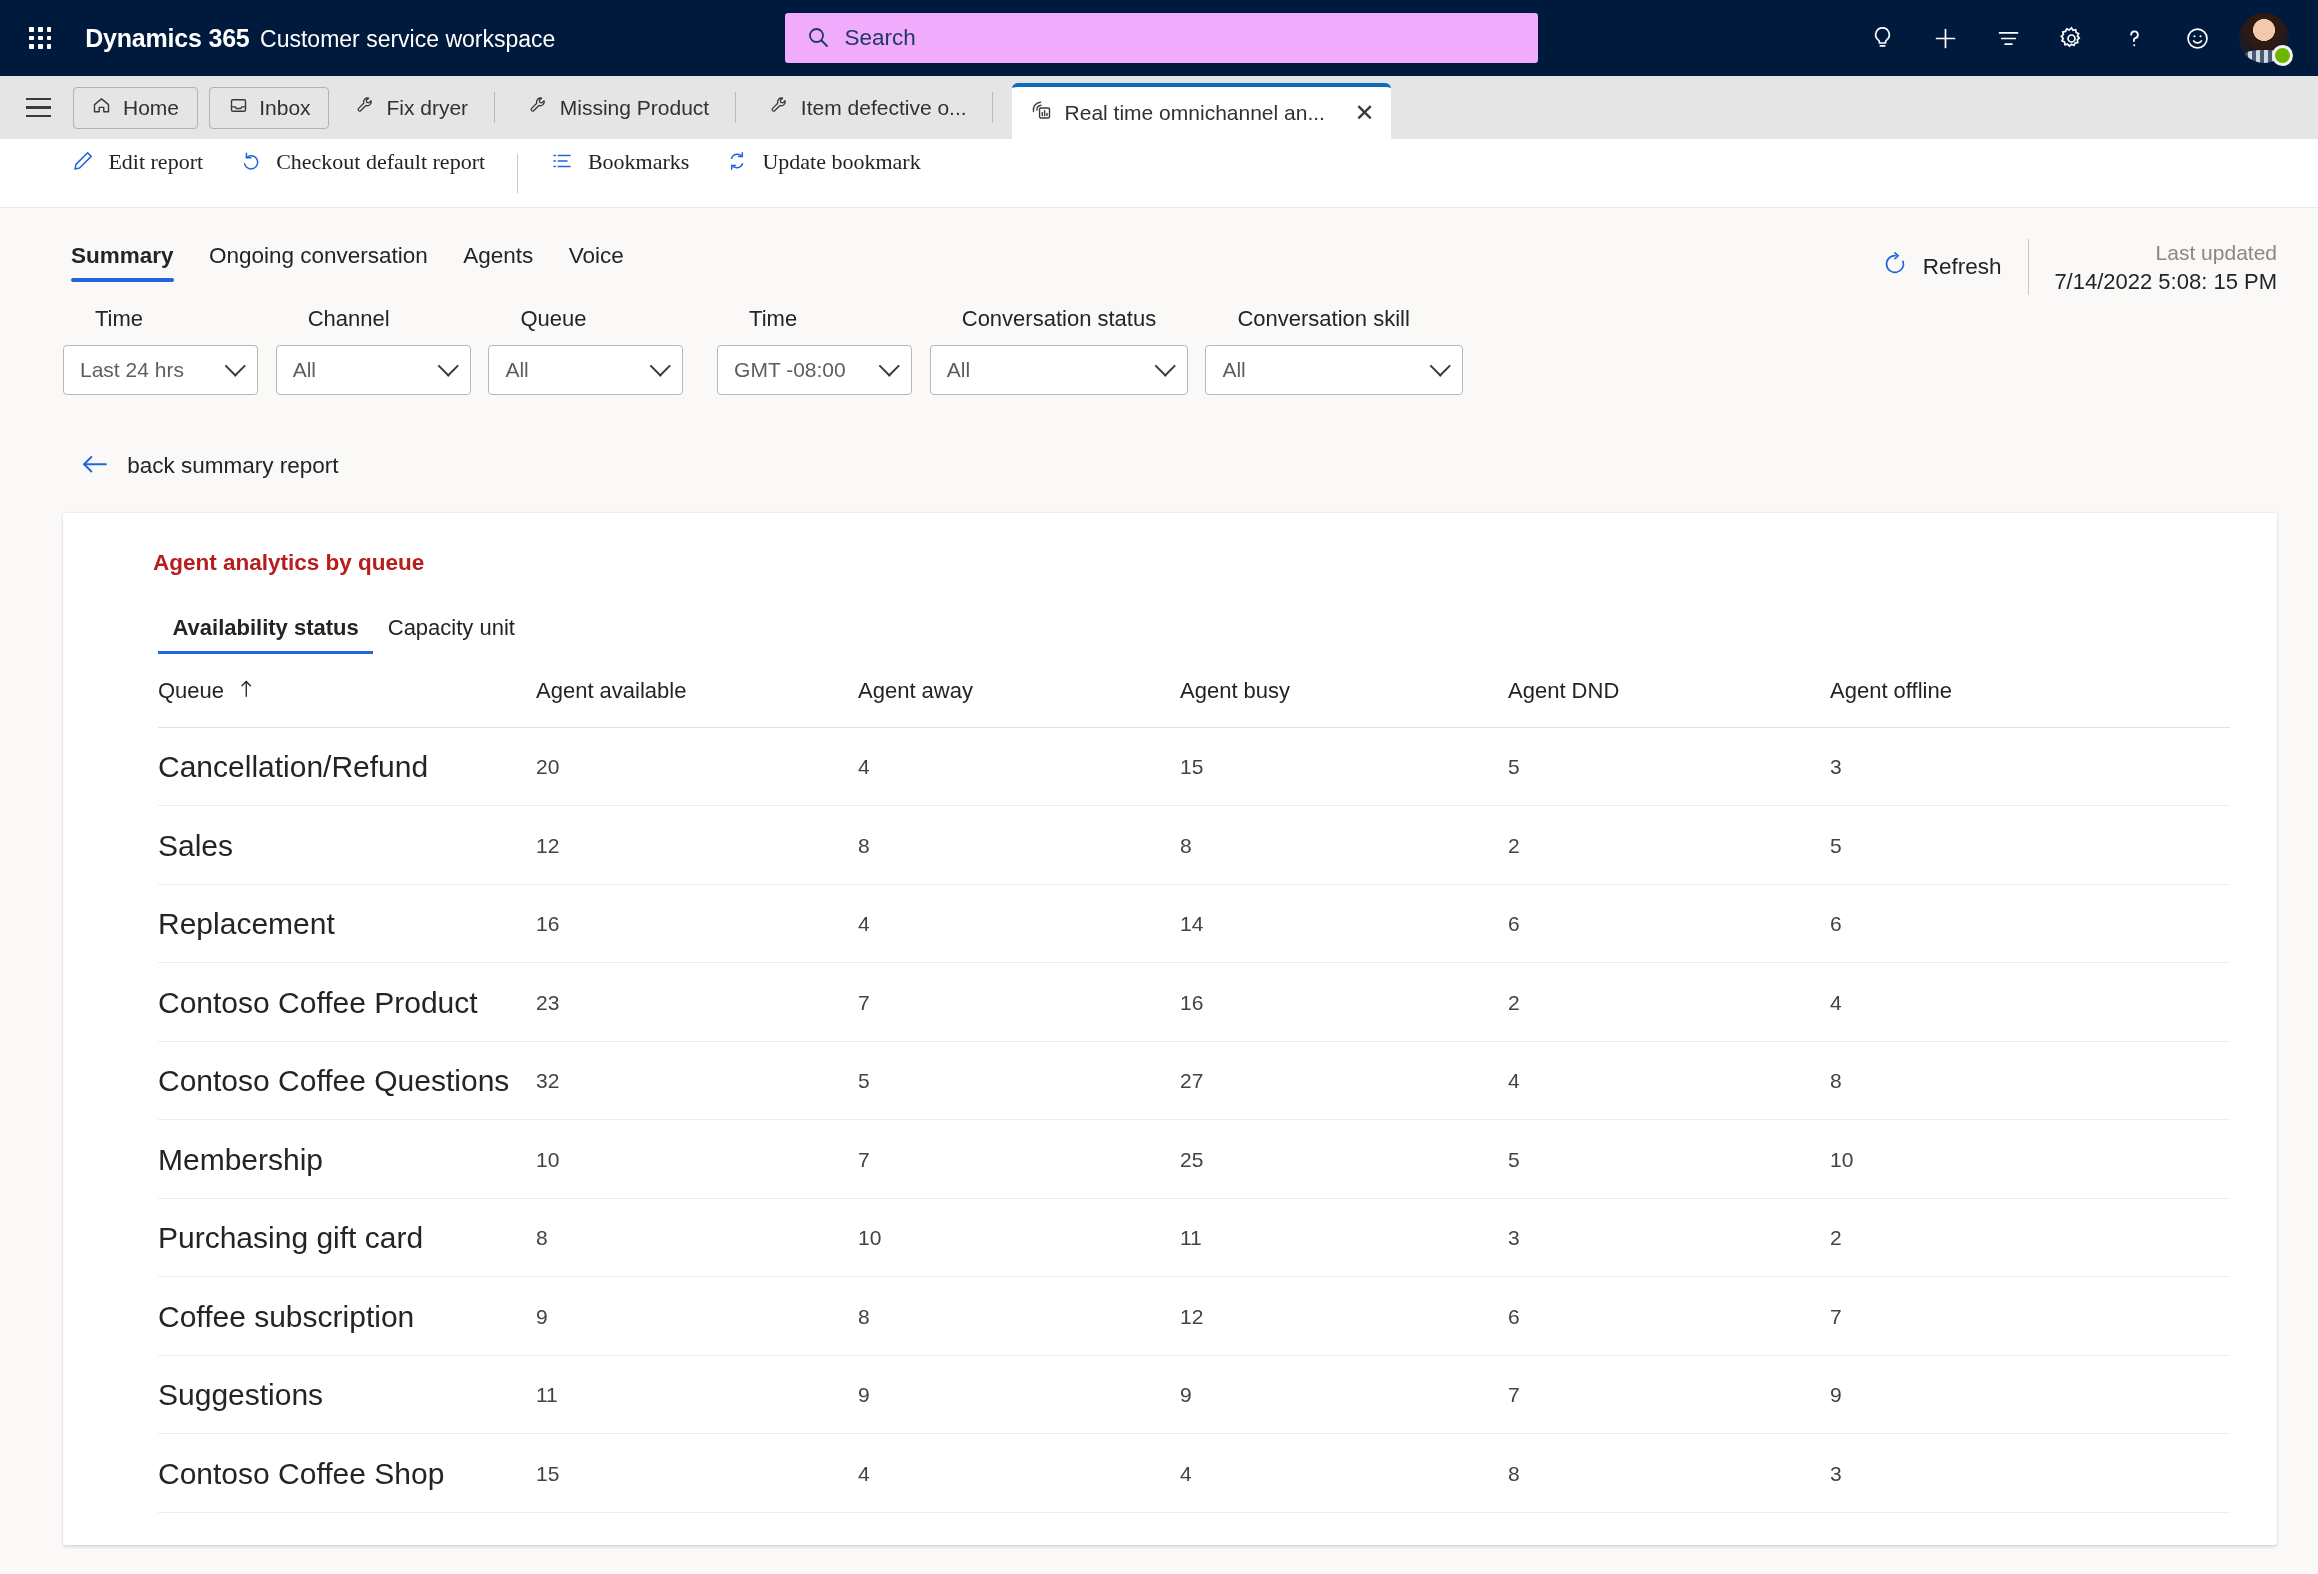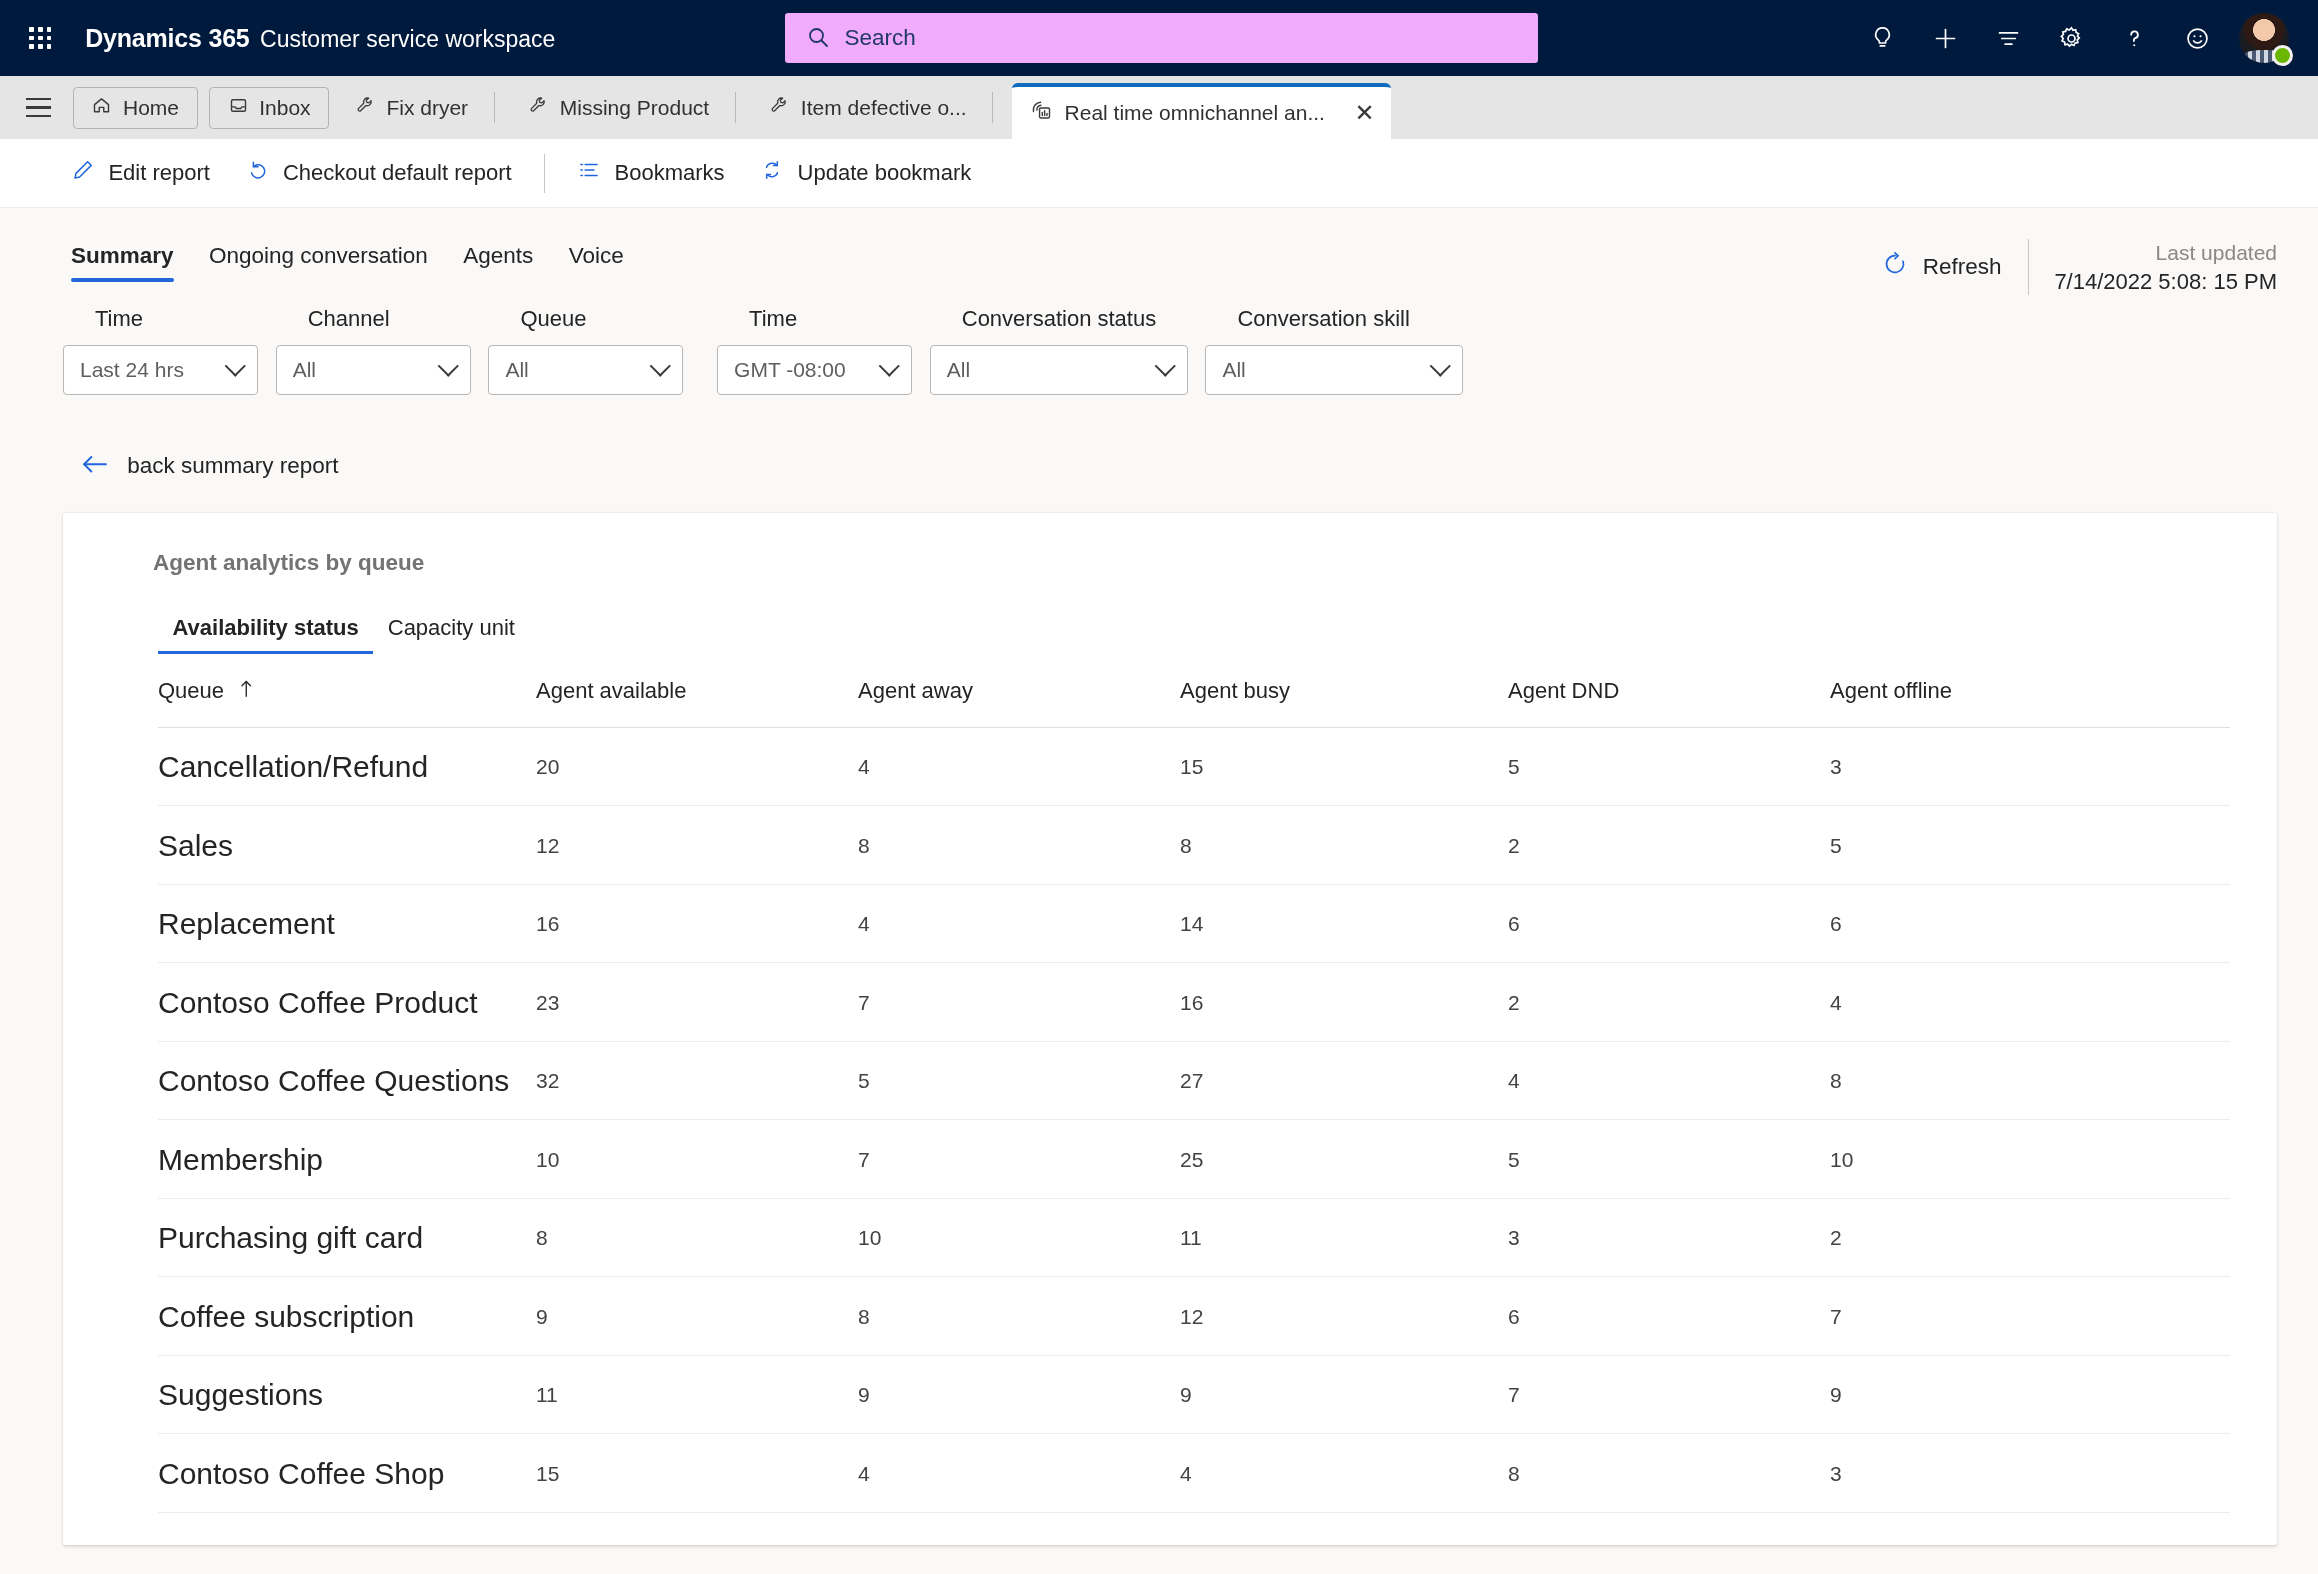--- a/index.html
+++ b/index.html
@@ -79,21 +79,21 @@
     margin-left: 11.3px; padding: 0 16px 0 17.7px; gap: 12px;
   }
   .tabclose { margin-left: 17.7px; font-size: 24px; color: #3b3a39; line-height: 1; }
 
   
   .cmdbar {
     height: 69px; background: #fff;
     display: flex; align-items: center; padding-left: 53px; gap: 0;
     border-bottom: 0.8px solid #edebe9;
   }
-  .cmd { display: flex; align-items: center; gap: 13.7px; padding: 0 17.7px; height: 48px; cursor: pointer; font-size: 22px; color: #242424; white-space: nowrap; }
+  .cmd { display: flex; align-items: flex-start; gap: 13.7px; padding: 0 17.7px; height: 48px; cursor: pointer; font-size: 22px; color: #242424; white-space: nowrap; font-family: Liberation Serif, serif; }
   .cmdsep { width: 0.8px; height: 39px; background: #c8c6c4; margin: 0 14.5px; }
 
   
   .page { background: #faf9f8; height: 1367px; position: relative; }
 
   .reporttabs { display: flex; align-items: flex-end; gap: 0; padding: 35px 0 0 63px; }
   .rtab { font-size: 22.5px; color: #242424; padding: 0 17.7px 13px 17.7px; cursor: pointer; position: relative; white-space: nowrap; }
   .rtab:first-child { padding-left: 8px; }
   .rtab.active { font-weight: 700; }
   .rtab.active::after {
@@ -125,21 +125,21 @@
   
   .backlink { display: flex; align-items: center; gap: 19.3px; padding: 58px 0 0 81px; cursor: pointer; width: max-content; }
   .backlink .bl { font-size: 22.5px; color: #242424; }
 
   
   .card {
     margin: 34px 42px 0 63px; background: #fff;
     box-shadow: 0 1.3px 3.2px rgba(0,0,0,.12), 0 0 2.4px rgba(0,0,0,.08);
     border-radius: 2.4px; padding: 37px 0 32px 0;
   }
-  .cardtitle { font-size: 22.5px; font-weight: 700; color: #737373; padding-left: 90px; }
+  .cardtitle { font-size: 22.5px; font-weight: 700; color: #b91c1c; padding-left: 90px; }
 
   .subtabs { display: flex; padding: 39px 0 0 95px; align-items: flex-end; }
   .stab { font-size: 22px; color: #242424; padding: 0 14.5px 13px 14.5px; cursor: pointer; position: relative; white-space: nowrap; }
   .stab.active { font-weight: 700; }
   .stab.active::after {
     content: ""; position: absolute; left: 0; right: 0; bottom: 0;
     height: 3.2px; background: #2266dd;
   }
 
   table.grid { width: calc(100% - 142px); margin-left: 95px; border-collapse: collapse; table-layout: fixed; }

